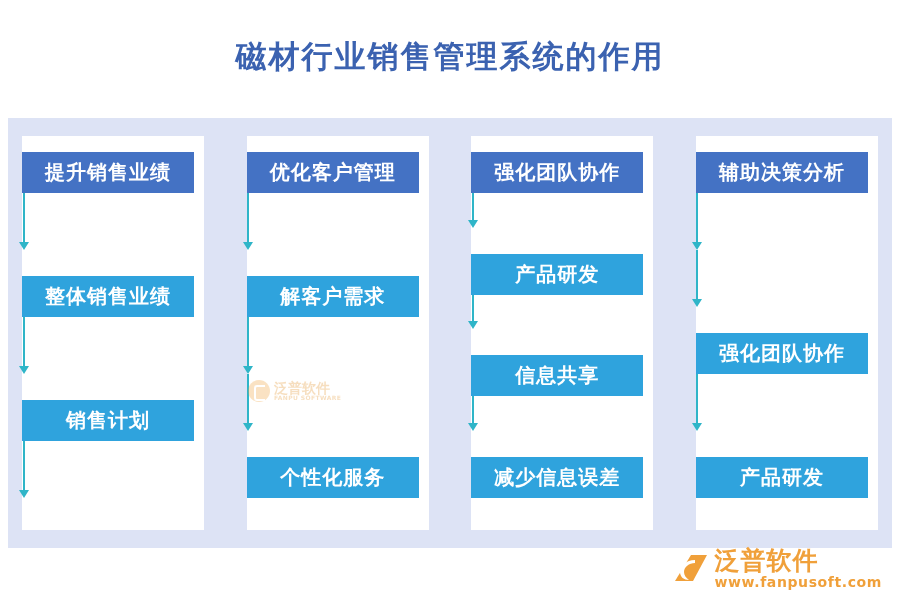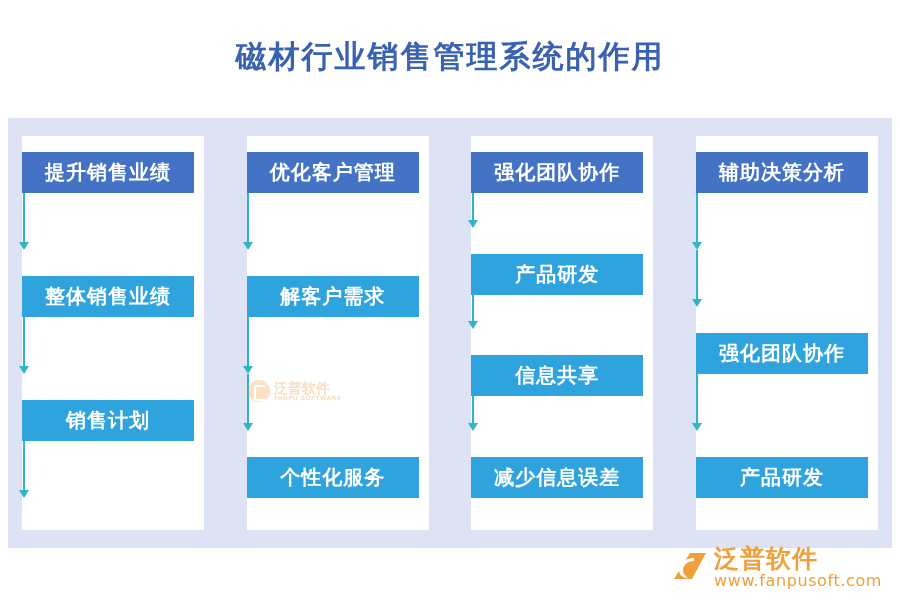--- a/index.html
+++ b/index.html
@@ -186,22 +186,22 @@
     line-height: 1.1;
   }
   .brand-cn {
     font-size: 25px;
     font-weight: 700;
     color: #f0a03a;
     letter-spacing: 1px;
     white-space: nowrap;
   }
   .brand-en {
-    font-size: 16px;
-    font-weight: 400;
+    font-size: 14px;
+    font-weight: 700;
     color: #f0a03a;
     letter-spacing: 0.6px;
     white-space: nowrap;
   }
 </style>
 </head>
 <body>
 
 <div class="page-title">磁材行业销售管理系统的作用</div>
 

